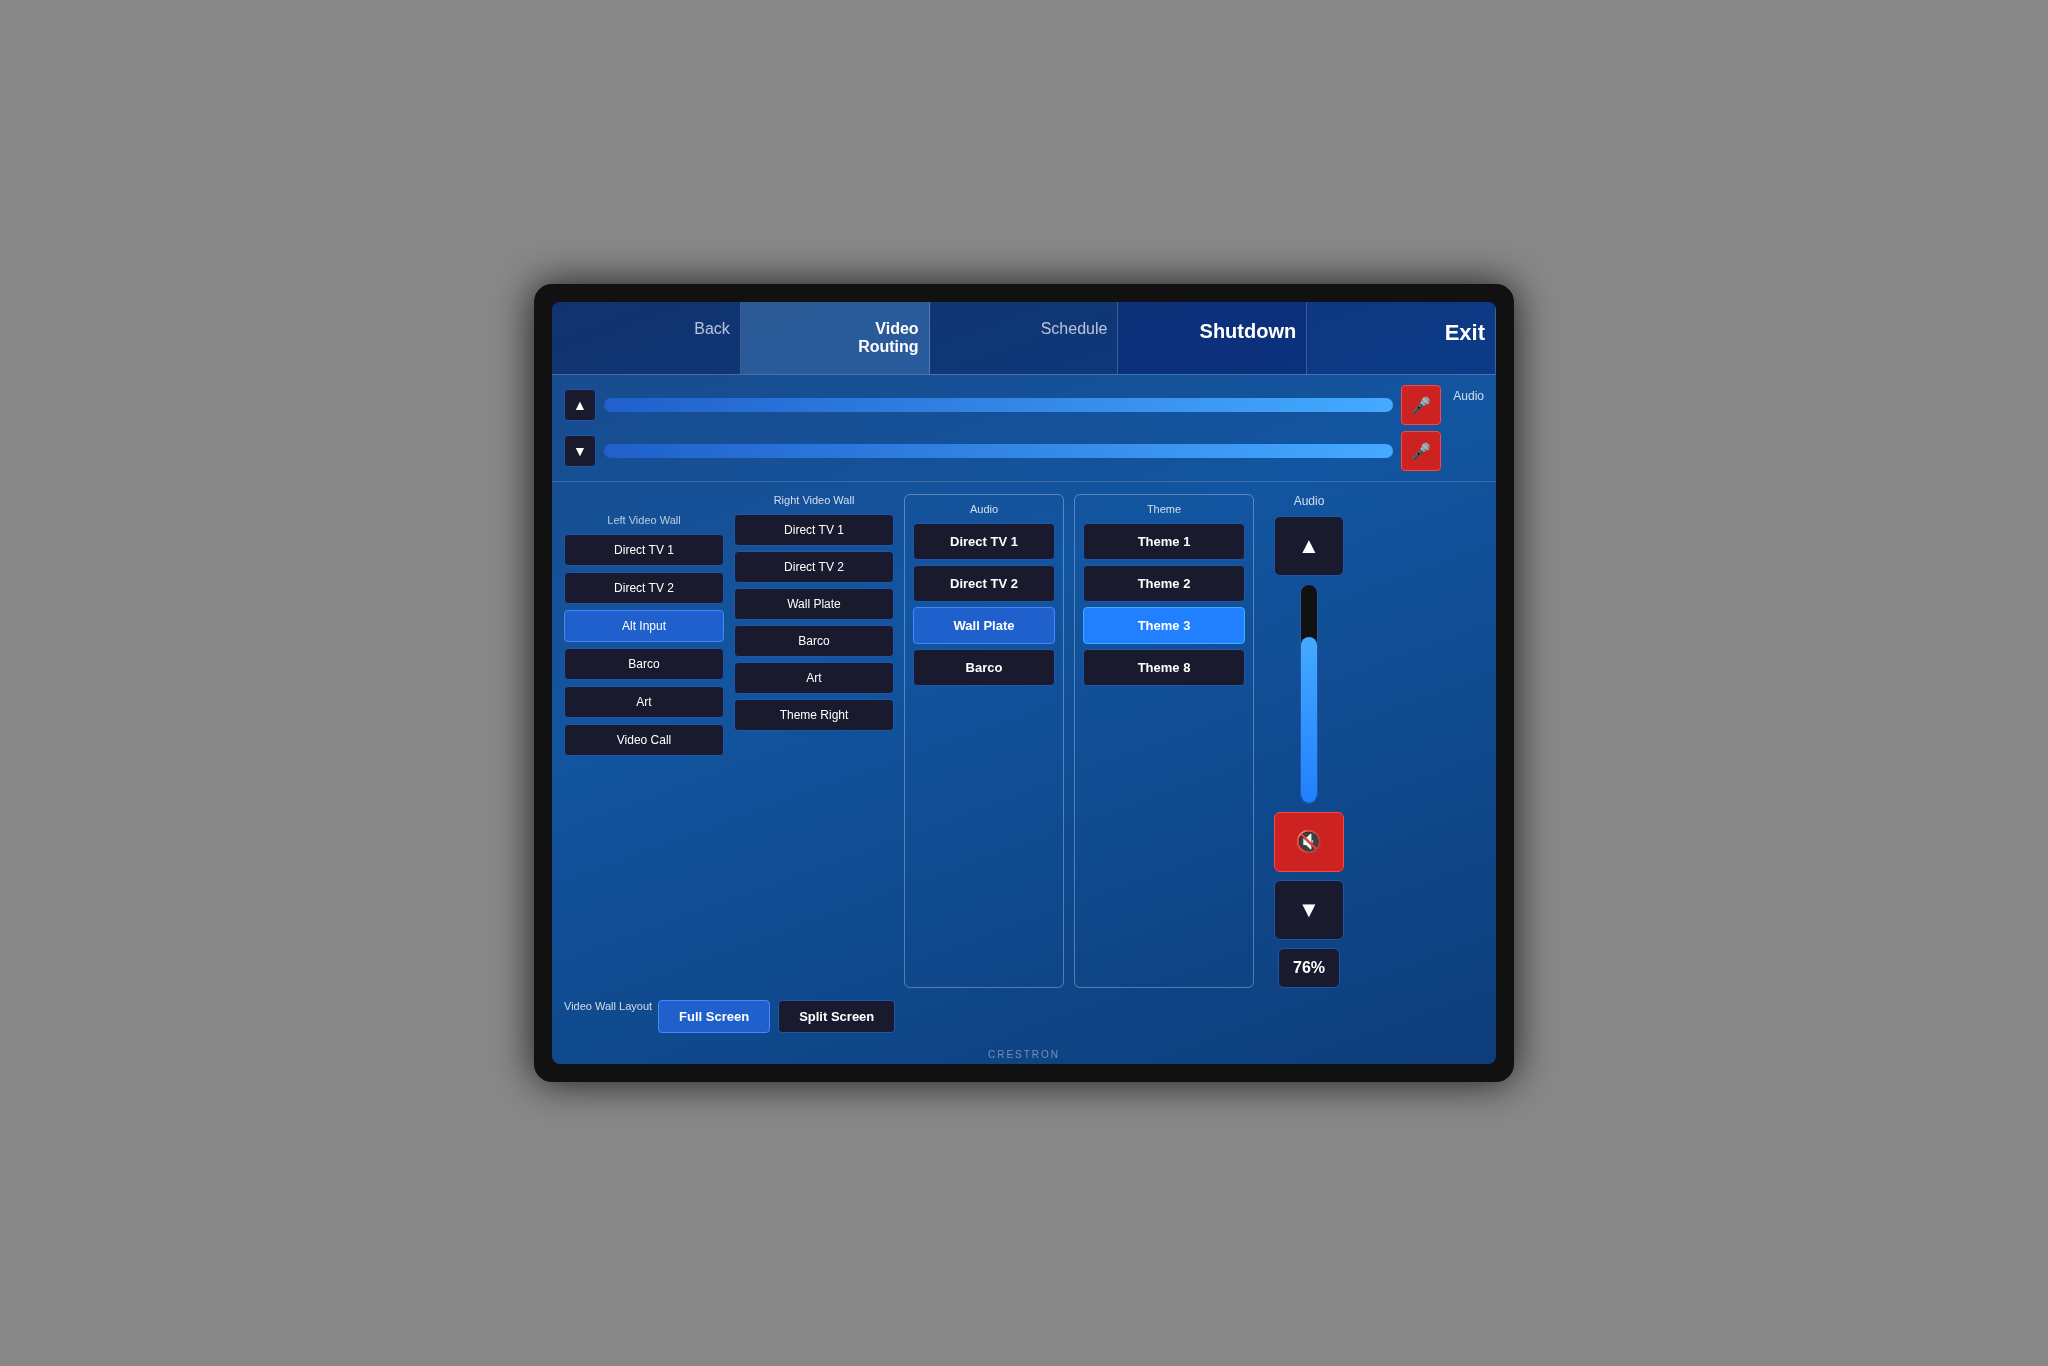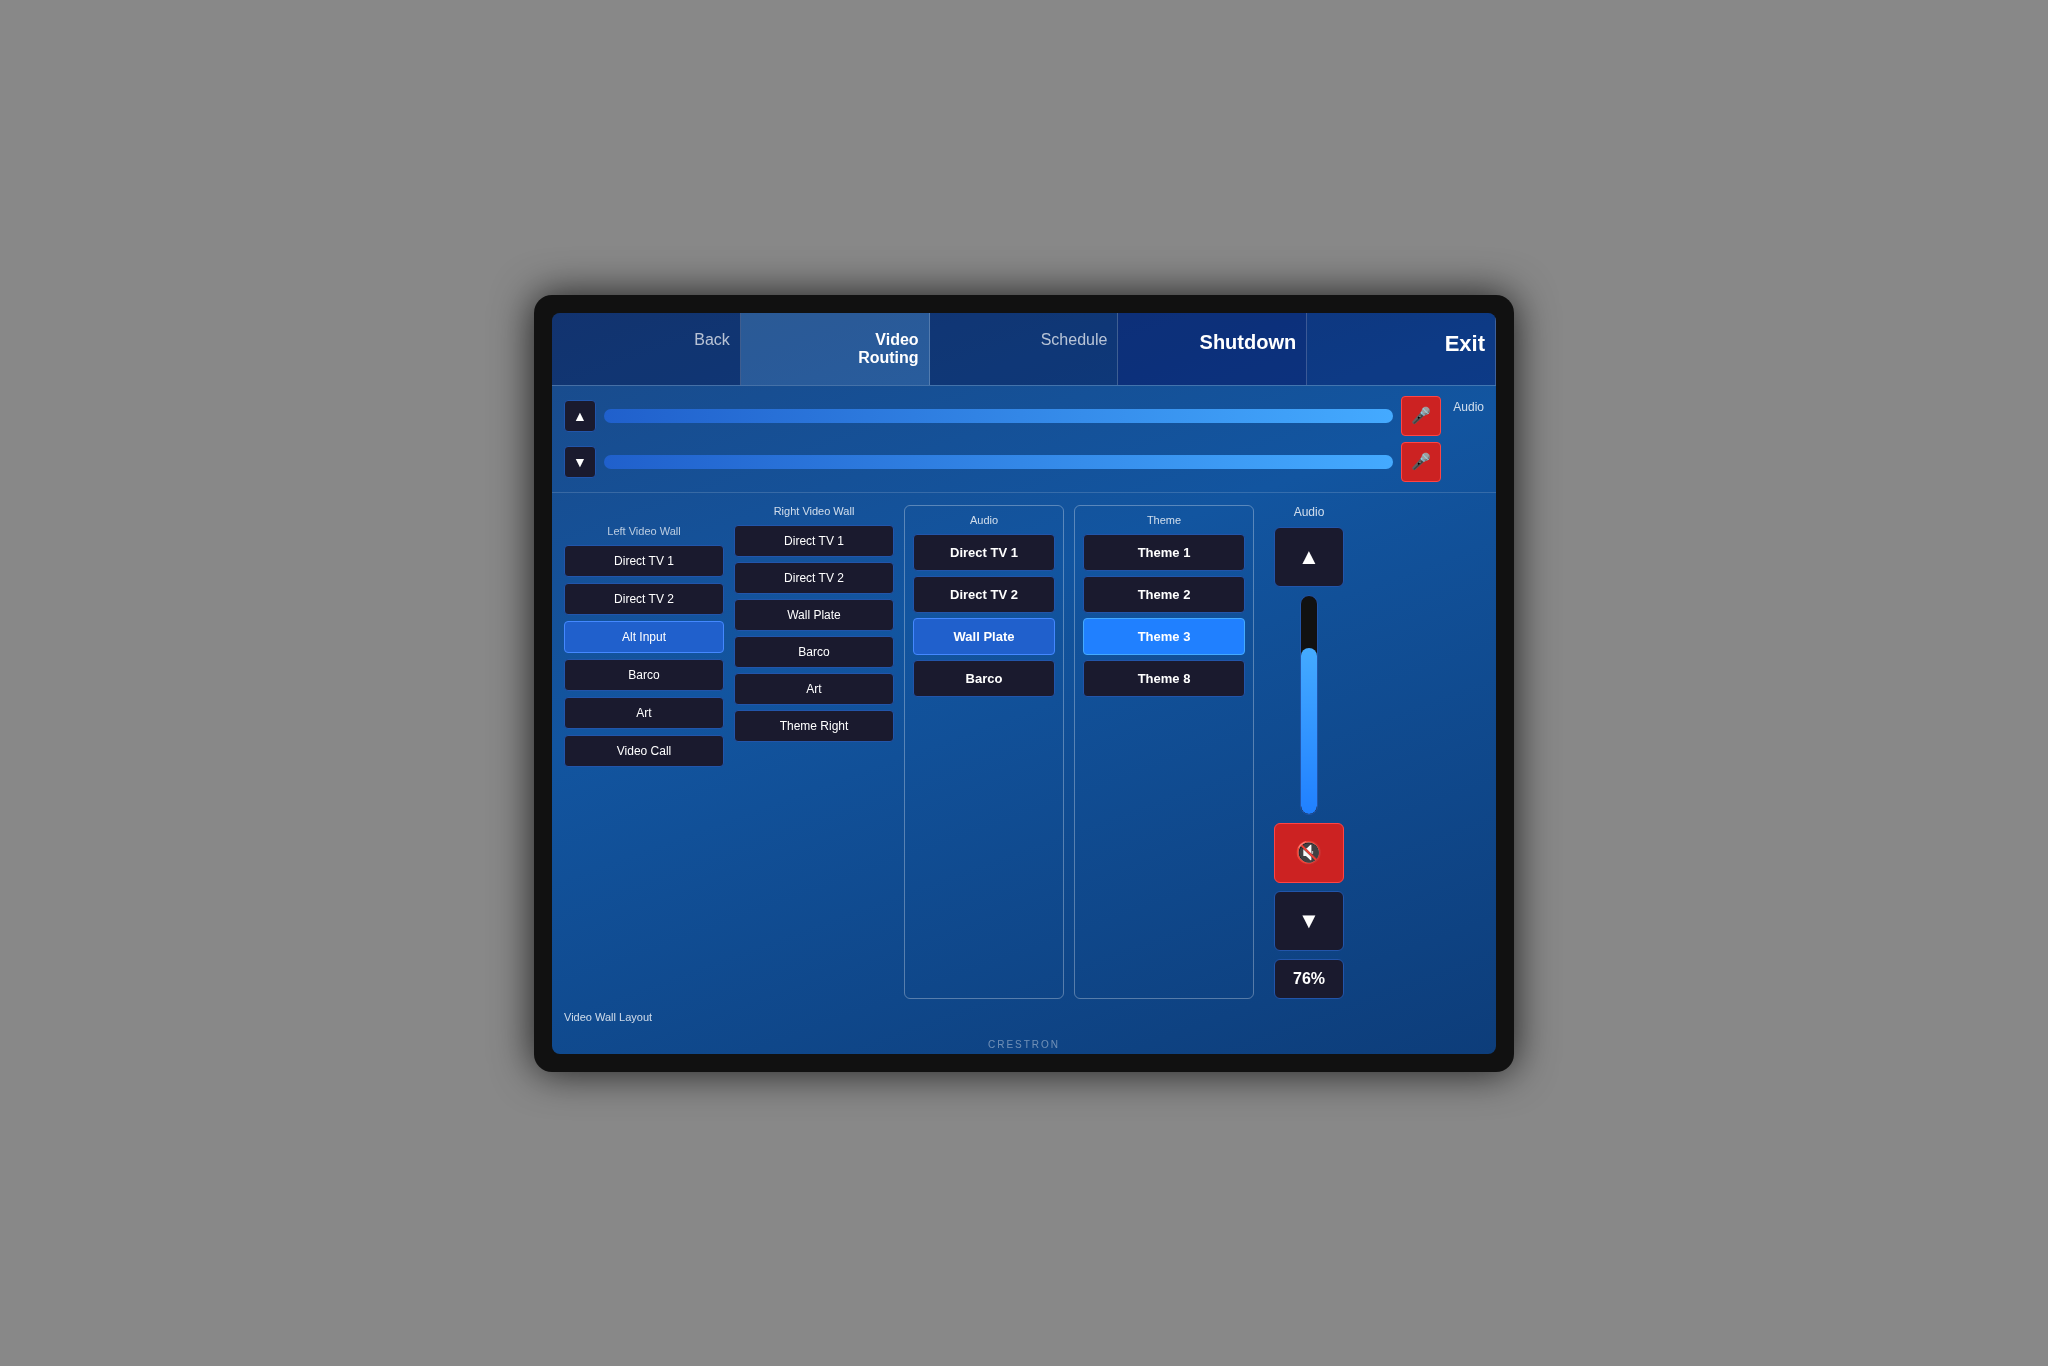--- a/index.html
+++ b/index.html
@@ -215,21 +215,21 @@
       display: flex;
       align-items: center;
       justify-content: center;
       cursor: pointer;
       font-size: 22px;
     }
     .vol-pct {
       background: #1a1a2e;
       border: 1px solid #2255aa;
       color: #fff;
-      width: 70px;
+      width: 62px;
       height: 40px;
       border-radius: 6px;
       display: flex;
       align-items: center;
       justify-content: center;
       font-size: 16px;
       font-weight: bold;
     }
     
     .right-vol-area {
@@ -415,18 +415,22 @@
             <div class="vol-btn-down">▼</div>
             <div class="vol-pct">76%</div>
           </div>
         </div>
       </div>
 
     </div>
 
     <div class="bottom-section">
       <div class="layout-label">Video Wall Layout</div>
+      <div class="layout-btns">
+        <div class="layout-btn">Full Screen</div>
+        <div class="layout-btn inactive">Split Screen</div>
+      </div>
     </div>
 
     <div class="crestron-label">CRESTRON</div>
 
   </div>
 </div>
 
 </body></html>

